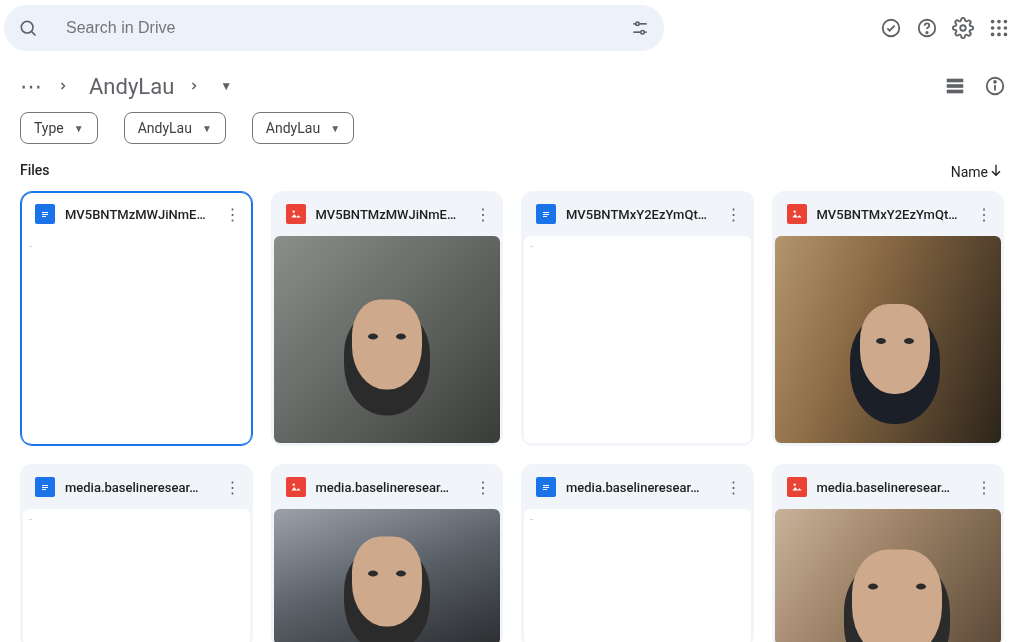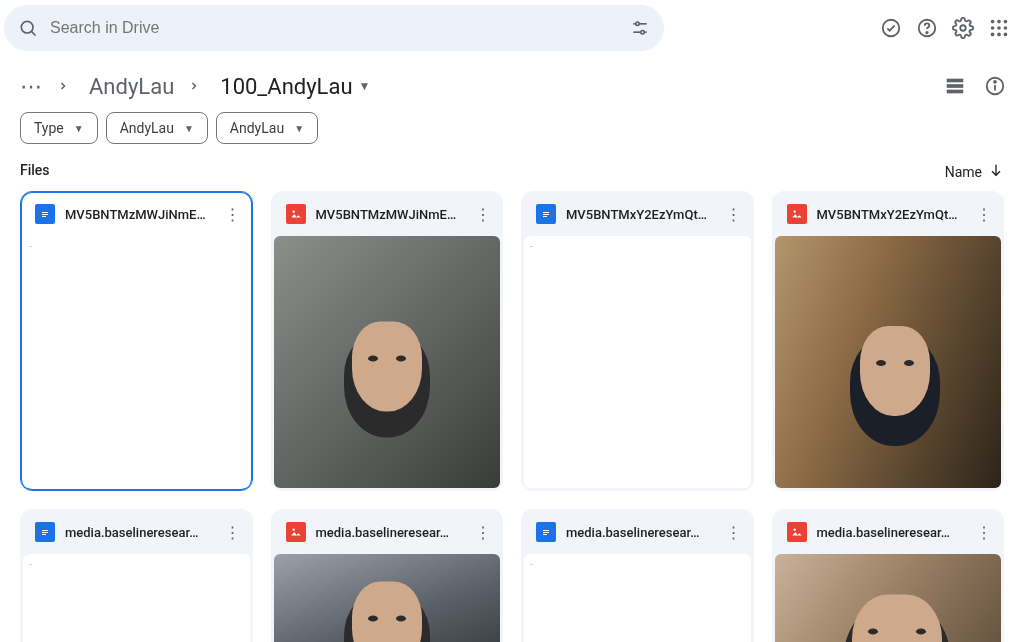--- a/index.html
+++ b/index.html
@@ -20,20 +20,21 @@
     height: 56px;
   }
   .search-box {
     display: flex;
     align-items: center;
     background: #edf2fa;
     border-radius: 24px;
     height: 46px;
     flex: 0 0 660px;
     padding: 0 14px;
+    gap: 16px;
   }
   .search-box .icon { width: 20px; height: 20px; color:#5f6368; }
   .search-input {
     border: none;
     background: transparent;
     outline: none;
     flex: 1;
     font-size: 16px;
     color: #5f6368;
     padding-left: 12px;
@@ -49,40 +50,40 @@
   }
   .dots { font-size:22px; color:#5f6368; letter-spacing:1px; cursor:pointer; }
   .chev { color:#5f6368; margin:0 14px; display:flex; align-items:center; }
   .crumb { font-size:22px; color:#5f6368; cursor:pointer;margin-left:6px; }
   .crumb.current { color:#202124; display:flex; align-items:center; gap:6px; }
   .crumb.current .tri { font-size:12px; color:#5f6368; }
   .crumb-spacer { flex:1; }
   .crumb-right { display:flex; gap:18px; align-items:center; color:#5f6368; }
 
   
-  .chips { display:flex; gap:8px; padding:0 20px 14px 20px; }
+  .chips { display:flex; gap:26px; padding:0 20px 14px 20px; }
   .chip {
     display:flex; align-items:center; gap:10px;
     border:1px solid #747775; border-radius:8px;
     padding:7px 13px; font-size:14px; color:#3c4043;
     cursor:pointer; background:#fff;
   }
   .chip .tri { font-size:10px; color:#5f6368; }
 
   
   .section-row { display:flex; align-items:flex-start; padding:4px 20px 10px 20px; font-size:14px; }
   .section-label { font-weight:500; color:#1f1f1f; }
   .section-spacer { flex:1; }
-  .sort { display:flex; align-items:center; gap:6px; color:#1f1f1f; cursor:pointer; }
+  .sort { display:flex; align-items:center; color:#1f1f1f; cursor:pointer; }
 
   
   .grid { display:grid; grid-template-columns: repeat(4, 1fr); gap:18px; padding:0 20px 20px 20px; }
   .card {
     background:#f1f4f8; border:1px solid transparent; border-radius:12px;
-    overflow:hidden; height:300px; display:flex; flex-direction:column;
+    overflow:hidden; height:255px; display:flex; flex-direction:column;
   }
   .card.selected { border:1px solid #1a73e8; background:#fff; box-shadow:0 0 0 1px #1a73e8 inset; }
   .card.short { height:184px; }
   .card-head { display:flex; align-items:center; gap:10px; padding:12px 10px 12px 14px; }
   .ftype { width:20px; height:20px; flex:0 0 20px; border-radius:2px; display:flex; align-items:center; justify-content:center; }
   .doc { background:#1a73e8; }
   .img { background:#ea4335; }
   .ftype svg { width:12px; height:12px; fill:#fff; }
   .ftype.img svg { width:14px; height:14px; }
   .fname { flex:1; font-size:13px; font-weight:500; color:#1f1f1f; white-space:nowrap; overflow:hidden; text-overflow:ellipsis; }
@@ -168,21 +169,20 @@
         <polyline points="9 6 15 12 9 18"></polyline>
       </svg>
   </span>
   <span class="crumb">AndyLau</span>
   <span class="chev">
     <svg width="12" height="12" viewBox="0 0 24 24" fill="none" stroke="currentColor" stroke-width="3">
         <polyline points="9 6 15 12 9 18"></polyline>
       </svg>
   </span>
   <span class="crumb current">
-    <span>100_AndyLau</span>
     <span class="tri">▼</span>
   </span>
   <div class="crumb-spacer"></div>
   <div class="crumb-right">
     <span class="hicon">
       <svg viewBox="0 0 24 24" fill="currentColor">
           <rect x="3" y="4" width="18" height="4"></rect>
           <rect x="3" y="10" width="18" height="4"></rect>
           <rect x="3" y="16" width="18" height="4"></rect>
         </svg>

